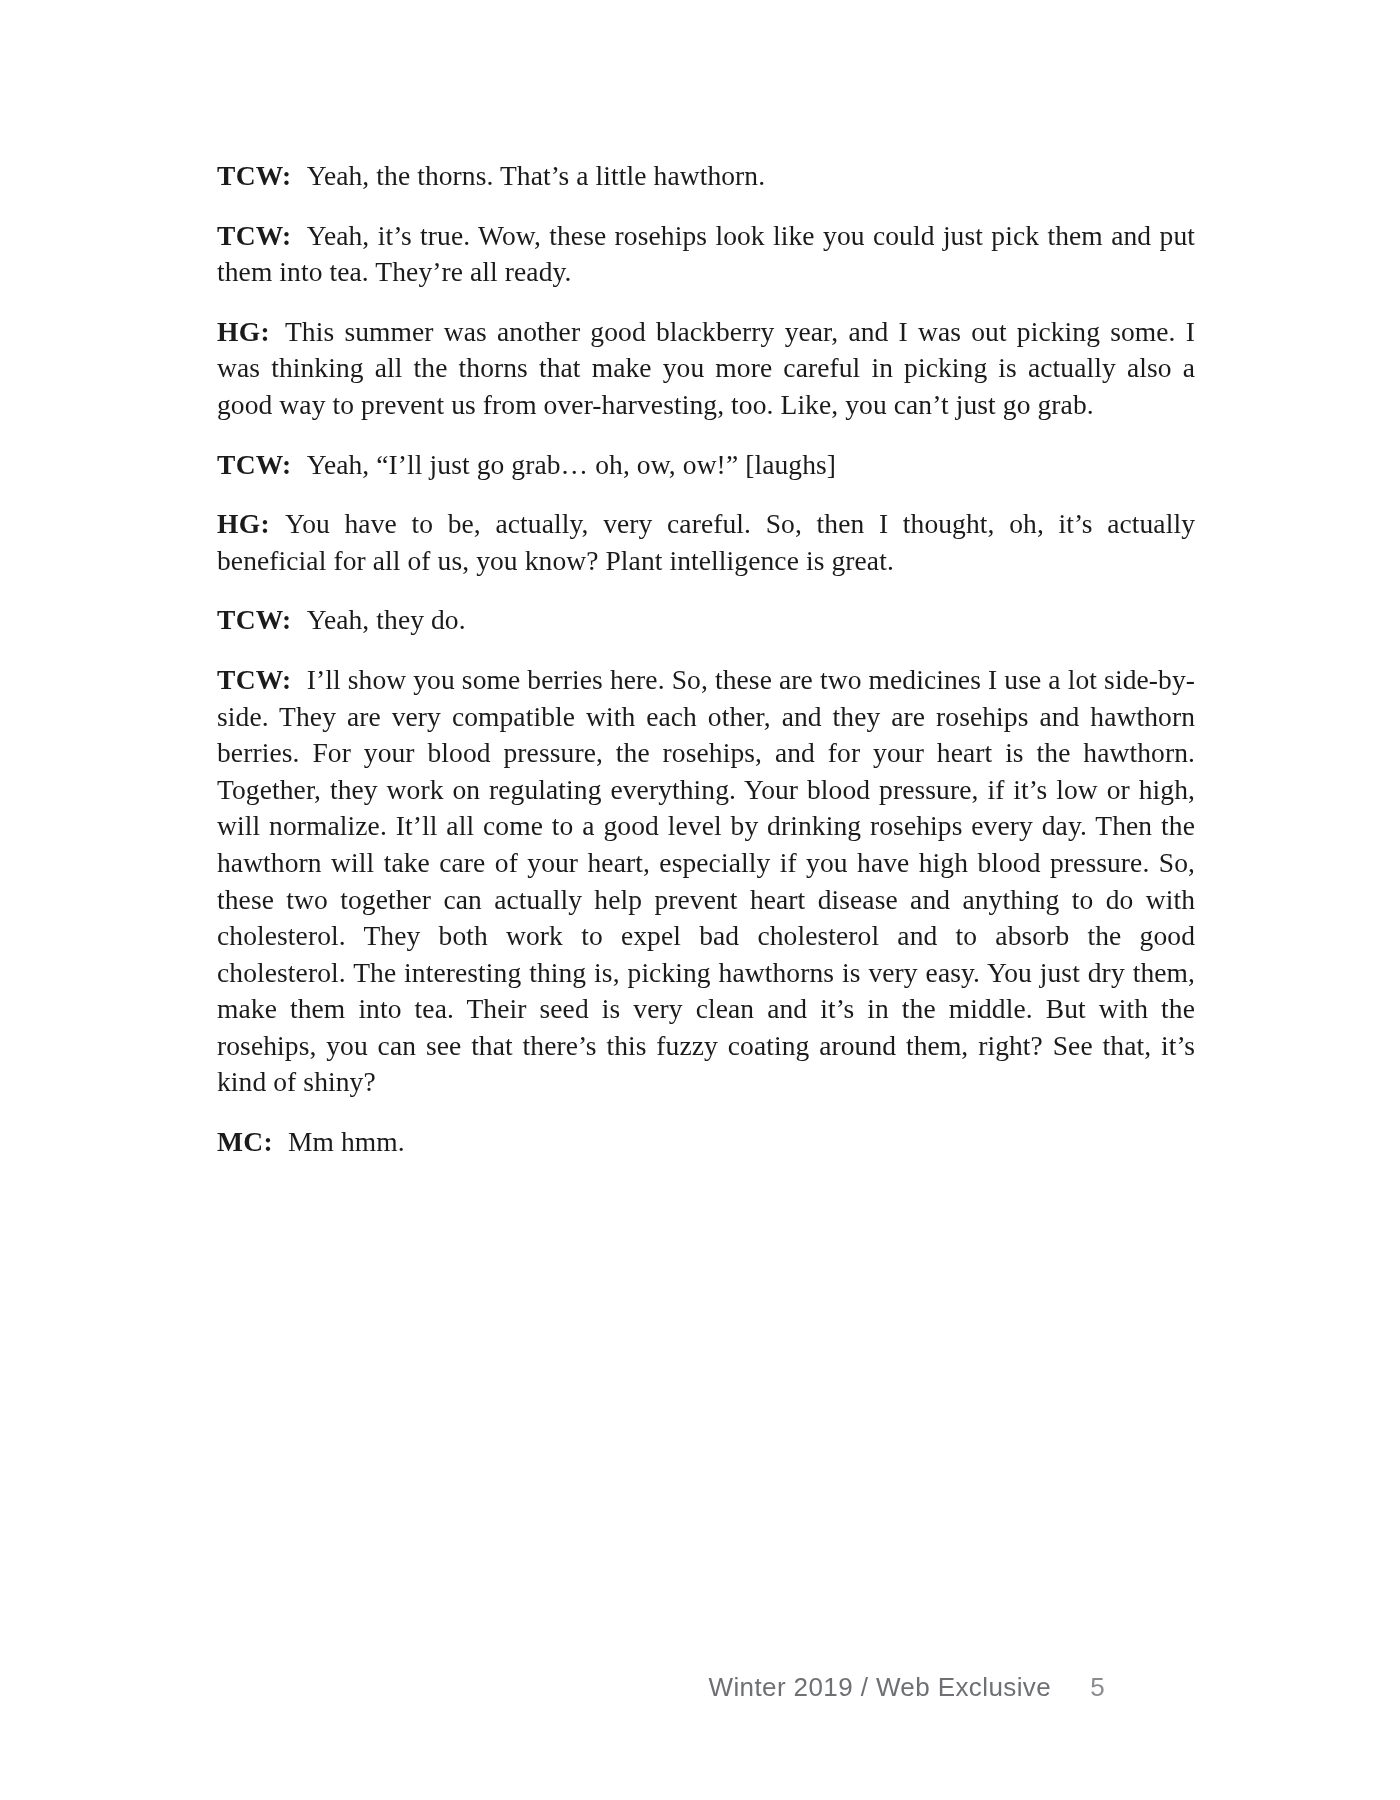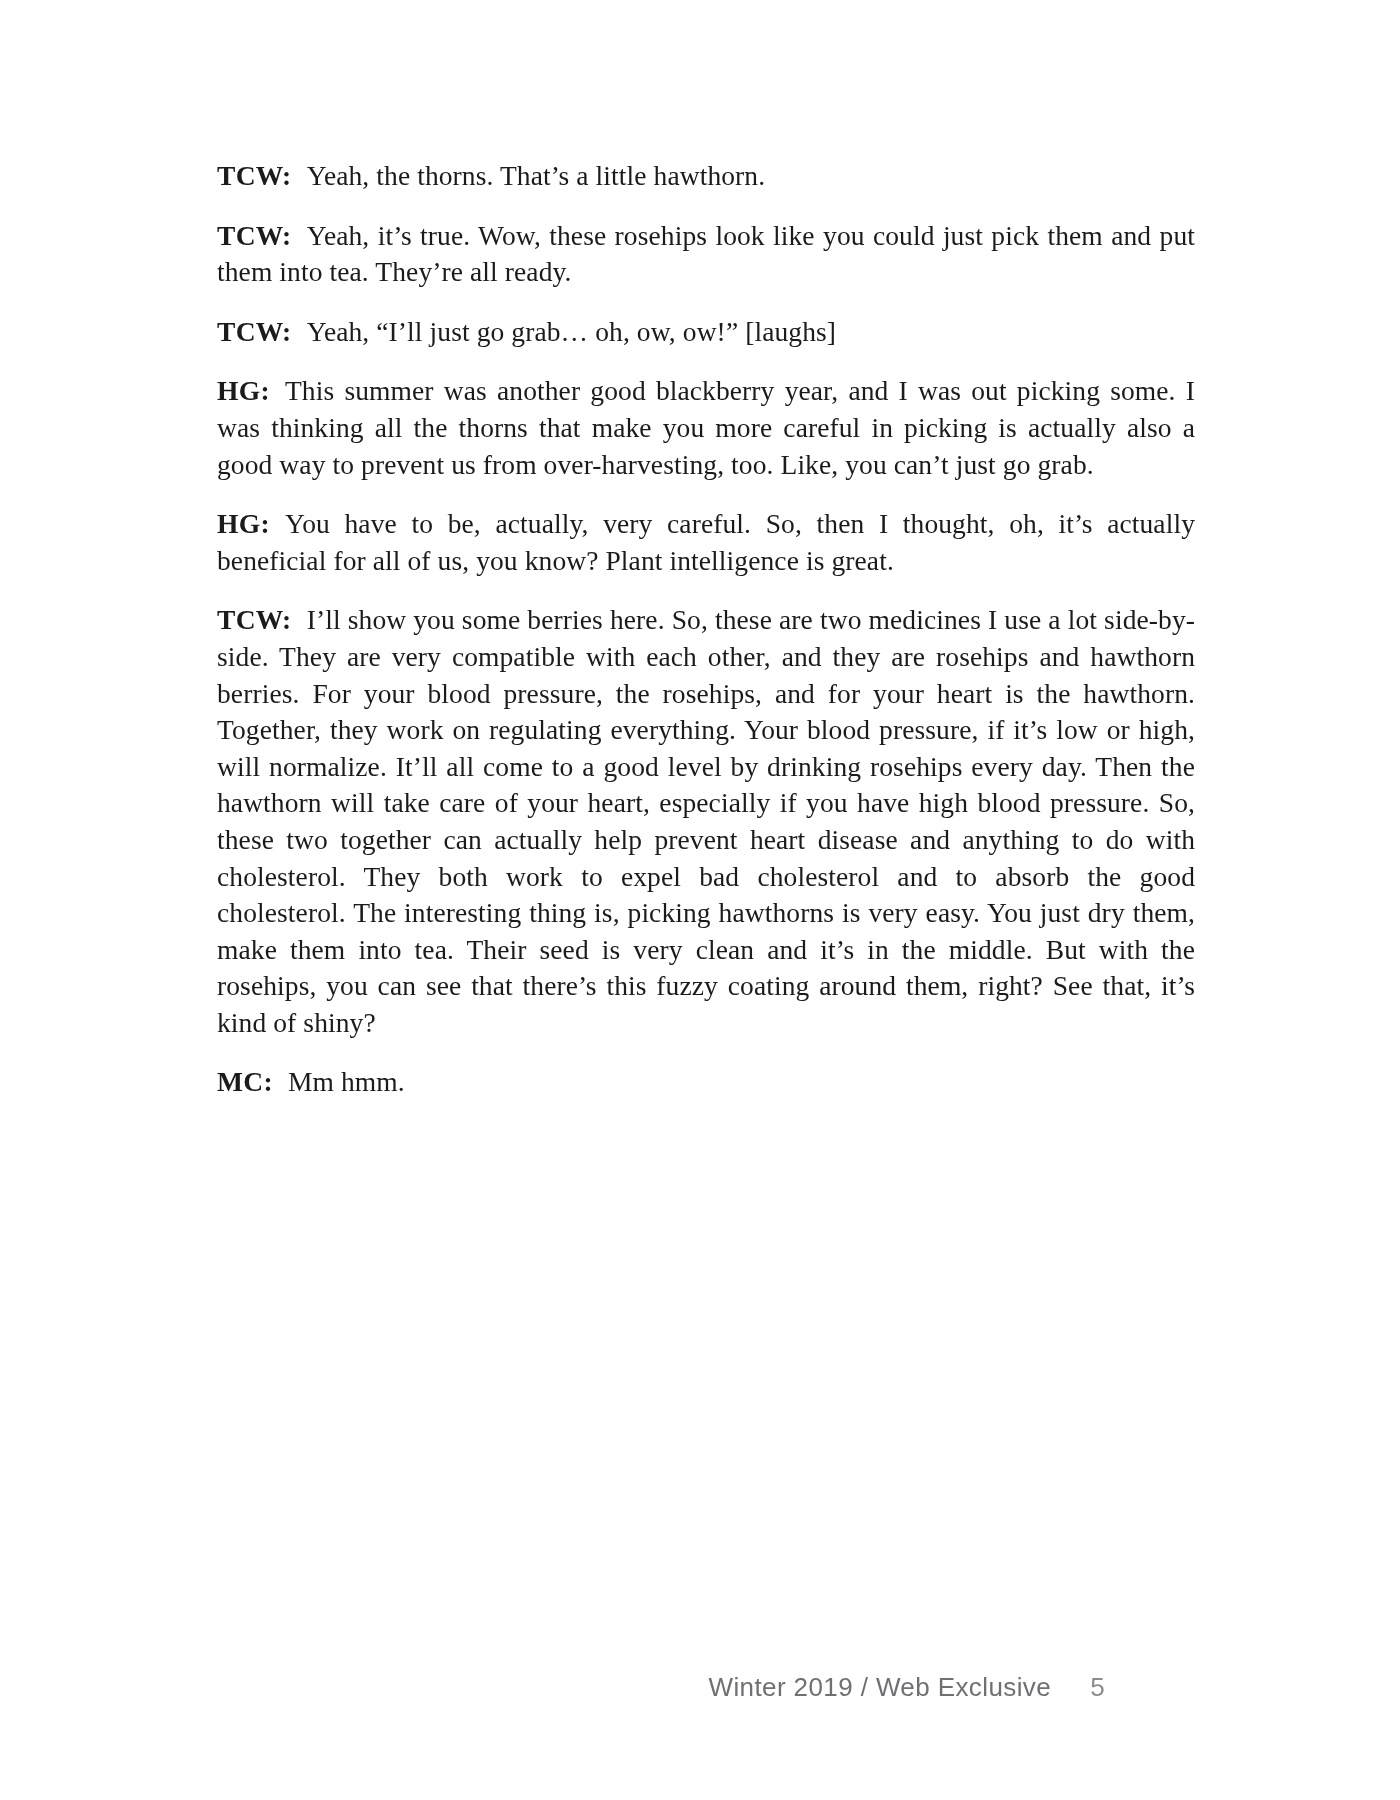--- a/index.html
+++ b/index.html
@@ -62,32 +62,35 @@
       <span class="speaker">TCW:</span><span>Yeah, the thorns. That’s a little hawthorn.</span>
     </p>
 
 
 
     <p class="para">
       <span class="speaker">TCW:</span><span>Yeah, it’s true. Wow, these rosehips look like you could just pick them and put them into tea. They’re all ready.</span>
     </p>
 
     <p class="para">
-      <span class="speaker">TCW:</span><span>Yeah, “I’ll just go grab… oh, ow, ow!” [laughs]</span>
+      <span class="speaker">HG:</span><span>This summer was another good blackberry year, and I was out picking some. I was thinking all the thorns that make you more careful in picking is actually also a good way to prevent us from over-harvesting, too. Like, you can’t just go grab.</span>
     </p>
 
     <p class="para">
-      <span class="speaker">HG:</span><span>This summer was another good blackberry year, and I was out picking some. I was thinking all the thorns that make you more careful in picking is actually also a good way to prevent us from over-harvesting, too. Like, you can’t just go grab.</span>
+      <span class="speaker">TCW:</span><span>Yeah, “I’ll just go grab… oh, ow, ow!” [laughs]</span>
     </p>
 
     <p class="para">
       <span class="speaker">HG:</span><span>You have to be, actually, very careful. So, then I thought, oh, it’s actually beneficial for all of us, you know? Plant intelligence is great.</span>
     </p>
 
 
+    <p class="para">
+      <span class="speaker">TCW:</span><span>Yeah, they do.</span>
+    </p>
 
     <p class="para">
       <span class="speaker">TCW:</span><span>I’ll show you some berries here. So, these are two medicines I use a lot side-by-side. They are very compatible with each other, and they are rosehips and hawthorn berries. For your blood pressure, the rosehips, and for your heart is the hawthorn. Together, they work on regulating everything. Your blood pressure, if it’s low or high, will normalize. It’ll all come to a good level by drinking rosehips every day. Then the hawthorn will take care of your heart, especially if you have high blood pressure. So, these two together can actually help prevent heart disease and anything to do with cholesterol. They both work to expel bad cholesterol and to absorb the good cholesterol. The interesting thing is, picking hawthorns is very easy. You just dry them, make them into tea. Their seed is very clean and it’s in the middle. But with the rosehips, you can see that there’s this fuzzy coating around them, right? See that, it’s kind of shiny?</span>
     </p>
 
     <p class="para">
       <span class="speaker">MC:</span><span>Mm hmm.</span>
     </p>
 
 

